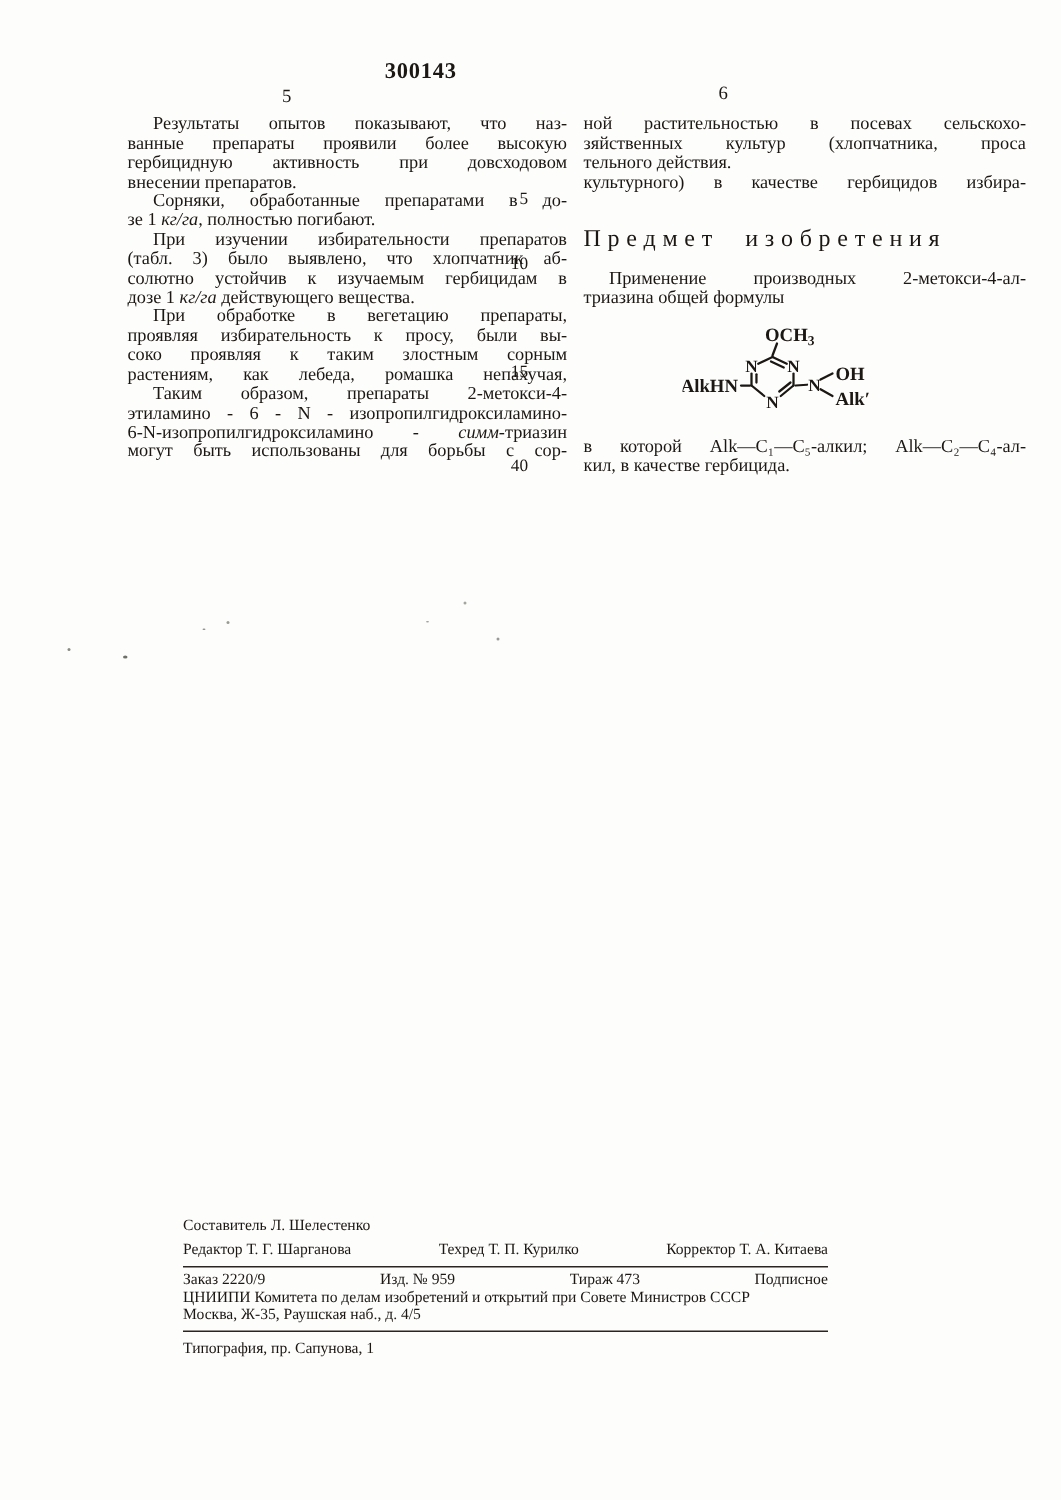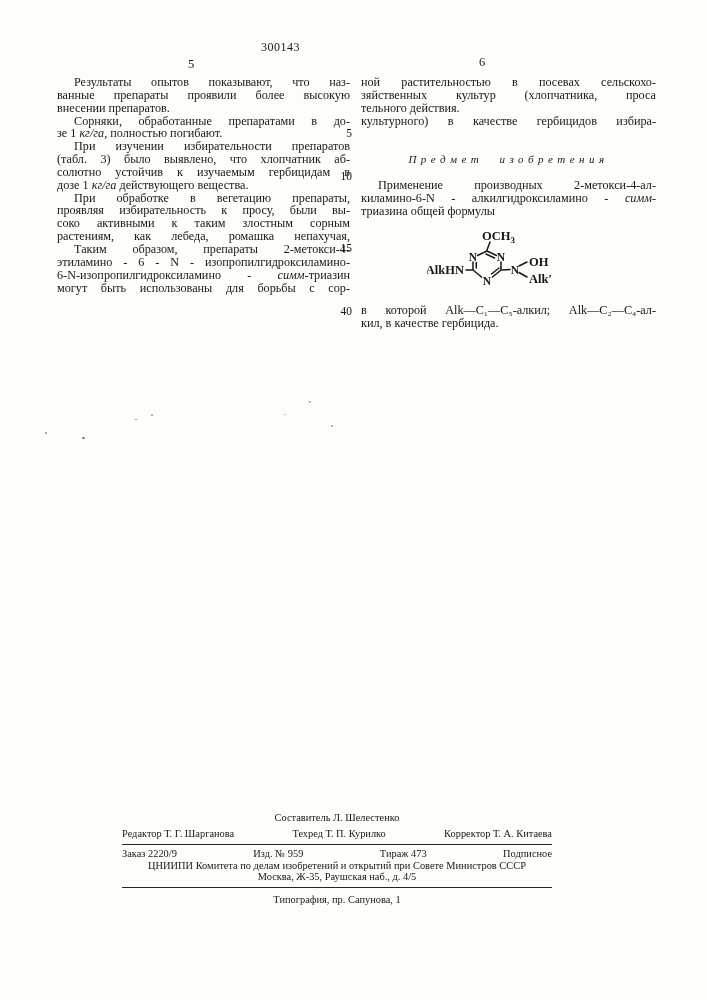--- a/index.html
+++ b/index.html
@@ -1,97 +1,97 @@
 <!DOCTYPE html>
 <html><head>
 <meta charset="utf-8">
 <style>
   * { margin:0; padding:0; box-sizing:border-box; }
   html,body { width:707px; height:1000px; }
   body { background:#fdfdfc; font-family:"Liberation Serif","DejaVu Serif",serif; }
   .page { position:relative; width:707px; height:1000px; background:#fdfdfc; color:#1b1713; overflow:hidden; }
 
   .patent-number { position:absolute; top:40px; left:0; width:561px; text-align:center;
-    font-size:12px; font-weight:normal; letter-spacing:0.5px; }
+    font-size:15px; font-weight:bold; letter-spacing:0.5px; }
   .pagenum { position:absolute; font-size:12.5px; }
   .pagenum.pl { top:57px; left:188px; }
   .pagenum.pr { top:55px; left:479px; }
 
-  .col { position:absolute; top:76px; font-size:12.2px; }
+  .col { position:absolute; top:76px; font-size:12.2px;margin-left:28px; }
   .col-left  { left:57px;  width:293px; }
   .col-right { left:361px; width:295px; }
 
   .tline { line-height:12.85px; height:12.85px; text-align:justify; text-align-last:justify;
     white-space:nowrap; overflow:visible; }
   .tline.pend { text-align-last:left; }
   .tline.ind { text-indent:17px; }
   .it { font-style:italic; }
 
-  .heading { margin:26px 0 13px 0; text-align:center; font-size:11px;
-    letter-spacing:4.5px; word-spacing:9px; line-height:13px; white-space:nowrap;font-style:italic; }
+  .heading { margin:26px 0 13px 0; text-align:left; font-size:16px;
+    letter-spacing:4.5px; word-spacing:9px; line-height:13px; white-space:nowrap; }
 
   .formula-wrap { margin:8px 0 12px 66px; width:150px; height:66px; }
   .formula text { font-family:"Liberation Serif","DejaVu Serif",serif; font-weight:bold;
     fill:#1b1713; }
 
   .gutter-num { position:absolute; left:334px; width:18px; text-align:right;
     font-size:11.5px; color:#1b1713; }
   .g1 { top:127px; } .g2 { top:170px;font-family:Liberation Serif, serif; } .g3 { top:242px; } .g4 { top:305px; }
 
   .footer { position:absolute; left:122px; top:812px; width:430px; font-size:10.4px;
     line-height:11.6px; color:#1b1713; }
-  .f-center { text-align:center; }
+  .f-center { }
   .f-row { display:flex; justify-content:space-between; }
   .f-credits { margin-top:4px; padding-bottom:5px; border-bottom:1.3px solid #2a2520;gap:34px; }
   .f-order { margin-top:3px;align-items:flex-end; }
   .f-address { padding-bottom:4px; border-bottom:1.3px solid #2a2520; }
   .f-print { margin-top:6px; }
 
   .speck { position:absolute; border-radius:50%; background:#8a8a84; }
 </style>
 </head>
 <body>
 
 <div class="page">
 
   <div class="patent-number">300143</div>
   <div class="pagenum pl">5</div>
   <div class="pagenum pr">6</div>
 
   <div class="col col-left">
       <div class="tline ind"><span>Результаты опытов показывают, что наз-</span></div>
       <div class="tline"><span>ванные препараты проявили более высокую</span></div>
+      <div class="tline"><span>гербицидную активность при довсходовом</span></div>
       <div class="tline pend"><span>внесении препаратов.</span></div>
       <div class="tline ind"><span>Сорняки, обработанные препаратами в до-</span></div>
       <div class="tline pend"><span>зе 1 </span><span class="it">кг/га</span><span>, полностью погибают.</span></div>
       <div class="tline ind"><span>При изучении избирательности препаратов</span></div>
       <div class="tline"><span>(табл. 3) было выявлено, что хлопчатник аб-</span></div>
       <div class="tline"><span>солютно устойчив к изучаемым гербицидам в</span></div>
       <div class="tline pend"><span>дозе 1 </span><span class="it">кг/га</span><span> действующего вещества.</span></div>
       <div class="tline ind"><span>При обработке в вегетацию препараты,</span></div>
       <div class="tline"><span>проявляя избирательность к просу, были вы-</span></div>
-      <div class="tline"><span>соко активными к таким злостным сорным</span></div>
+      <div class="tline"><span>соко проявляя к таким злостным сорным</span></div>
       <div class="tline"><span>растениям, как лебеда, ромашка непахучая,</span></div>
       <div class="tline ind"><span>Таким образом, препараты 2-метокси-4-</span></div>
       <div class="tline"><span>этиламино - 6 - N - изопропилгидроксиламино-</span></div>
       <div class="tline"><span>6-N-изопропилгидроксиламино - </span><span class="it">симм</span><span>-триазин</span></div>
       <div class="tline"><span>могут быть использованы для борьбы с сор-</span></div>
     </div>
 
   <div class="col col-right">
     <div>
         <div class="tline"><span>ной растительностью в посевах сельскохо-</span></div>
         <div class="tline"><span>зяйственных культур (хлопчатника, проса</span></div>
         <div class="tline pend"><span>тельного действия.</span></div>
         <div class="tline"><span>культурного) в качестве гербицидов избира-</span></div>
       </div>
     <div class="heading">Предмет изобретения</div>
     <div>
         <div class="tline ind"><span>Применение производных 2-метокси-4-ал-</span></div>
-        <div class="tline"><span>киламино-6-N - алкилгидроксиламино - </span><span class="it">симм</span><span>-</span></div>
         <div class="tline pend"><span>триазина общей формулы</span></div>
       </div>
 
     <div class="formula-wrap">
       <svg class="formula" width="150" height="66" viewBox="0 0 150 66">
         <g stroke="#1b1713" stroke-width="1.5" stroke-linecap="round">
 
           <line x1="63" y1="16" x2="60" y2="24"></line>
 
           <line x1="60" y1="25" x2="50.5" y2="29.5"></line>

